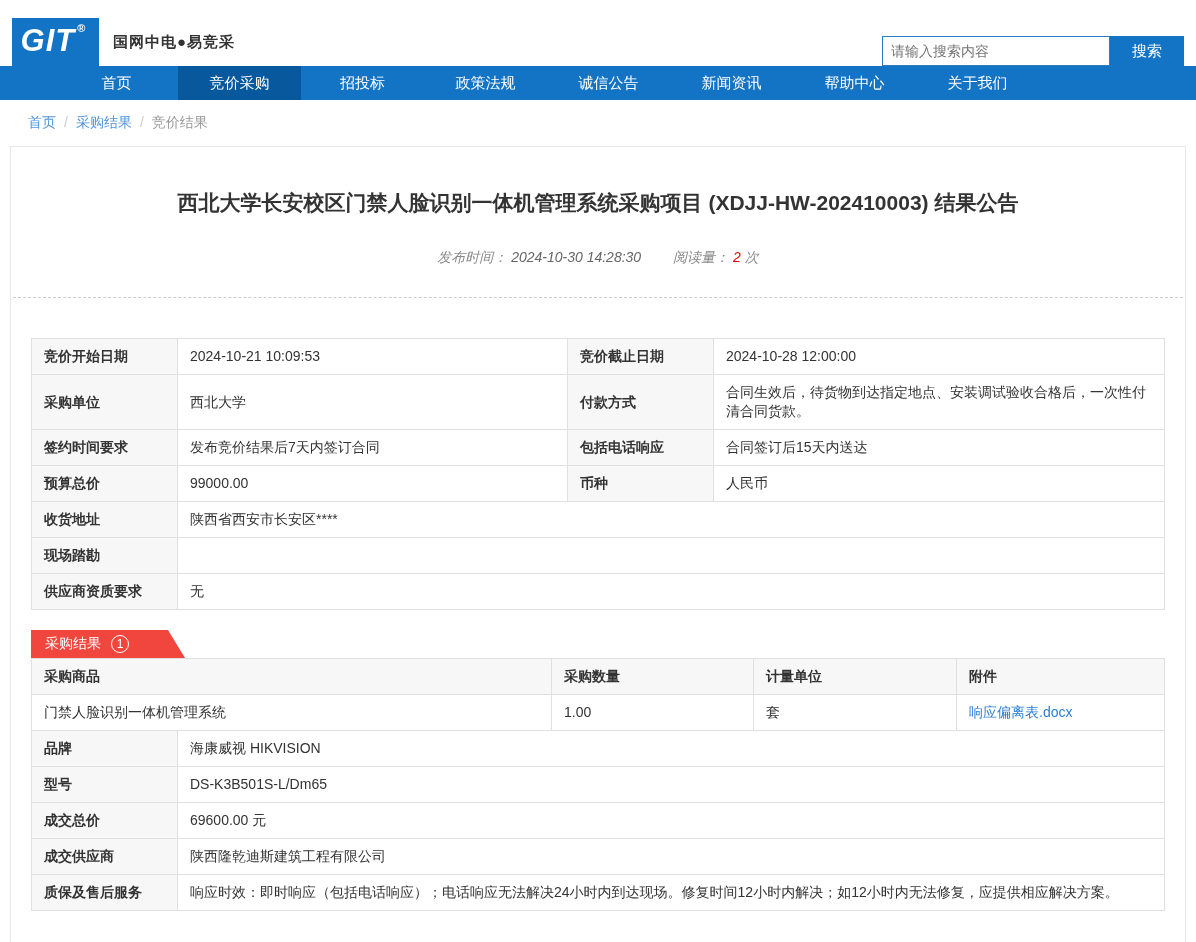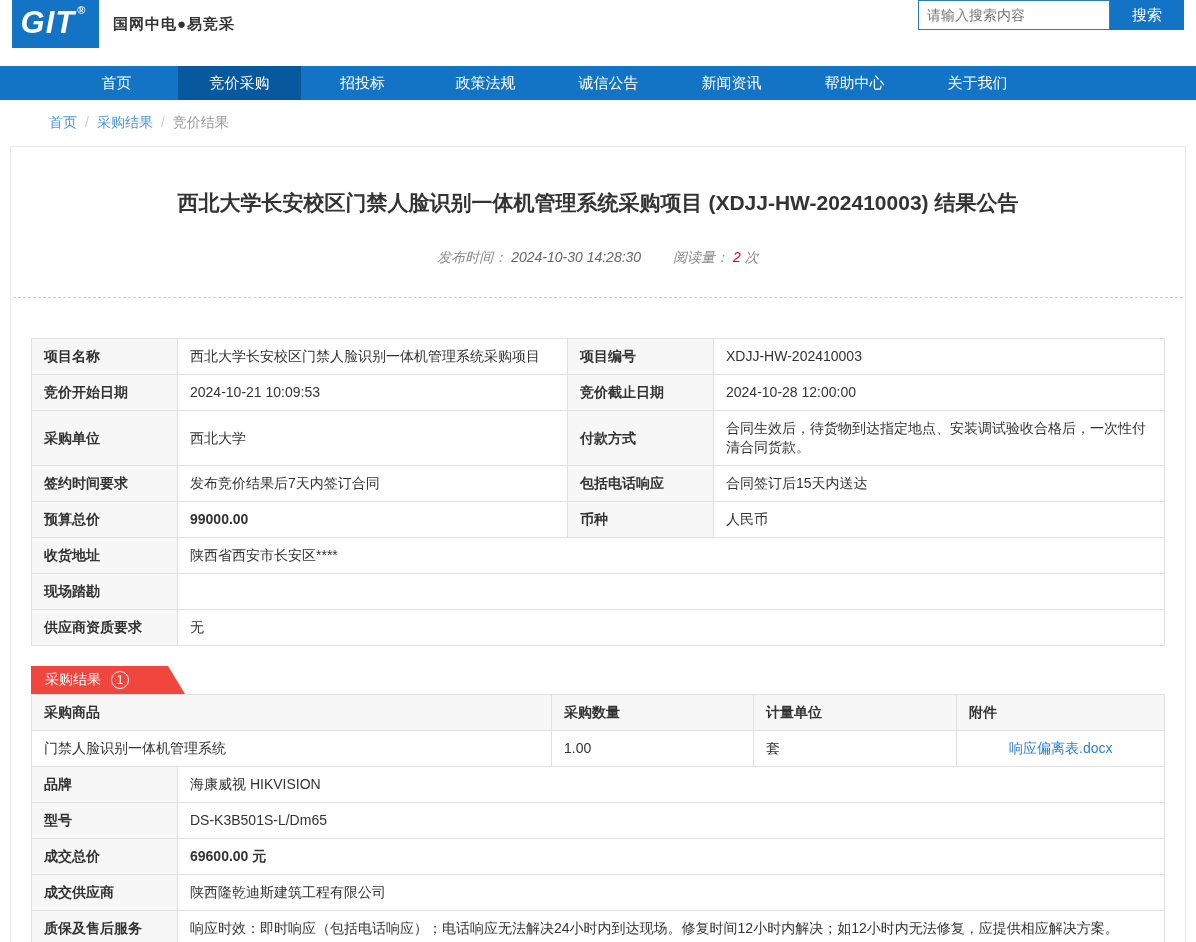--- a/index.html
+++ b/index.html
@@ -9,42 +9,42 @@
     font-family: "Liberation Sans", "DejaVu Sans", sans-serif;
     color: #333;
     background: #fff;
     font-size: 14px;
   }
 
   
   .top-header {
     height: 66px;
     display: flex;
-    align-items: flex-start;
+    align-items: flex-end;
     justify-content: space-between;
     padding: 0 12px;
     background: #fff;
   }
   .brand { display: flex; align-items: center; gap: 14px; cursor: pointer; }
   .logo-box {
     width: 87px; height: 48px;
     background: #1373c5;
     color: #fff;
     display: flex; align-items: flex-start; justify-content: center;
     font-weight: bold; font-style: italic;
     font-size: 31px; line-height: 46px;
     letter-spacing: 1px;
     padding-right: 4px;
   }
   .logo-reg { font-size: 11px; font-style: normal; line-height: 20px; margin-left: 2px; }
   .site-name { font-size: 15px; font-weight: bold; color: #333; letter-spacing: 1px; }
 
   .search-box { display: flex; align-items: center; }
   .search-box input {
-    width: 192px; height: 30px;
+    width: 228px; height: 30px;
     border: 1px solid #2d7cbe;
     padding: 0 8px;
     font-size: 14px;
     color: #333;
     outline: none;
     font-family: "Liberation Sans", "DejaVu Sans", sans-serif;
   }
   .search-box button {
     width: 74px; height: 30px;
     background: #1373c5; color: #fff;
@@ -70,21 +70,20 @@
     cursor: pointer;
     white-space: nowrap;
   }
   .nav-item.active { background: #08589d; font-family: Liberation Serif, serif; }
 
   
   .breadcrumb {
     padding: 14px 28px;
     font-size: 14px;
     color: #999;
-    margin-left: 21px;
   }
   .breadcrumb .crumb-link { color: #4f94da; text-decoration: none; cursor: pointer; }
   .breadcrumb .crumb-current { color: #999; }
   .breadcrumb .sep { color: #ccc; margin: 0 8px; }
 
   
   .card {
     margin: 0 10px 20px;
     border: 1px solid #e8e8e8;
     background: #fff;
@@ -113,23 +112,23 @@
   
   .table-wrap { margin: 40px 20px 0; }
   table { width: 100%; border-collapse: collapse; table-layout: fixed; font-size: 14px; }
   td, th { border: 1px solid #e0e0e0; padding: 8px 12px; vertical-align: middle; text-align: left; line-height: 19px; word-break: break-all; }
   td.lbl, th.hd {
     background: #f7f7f7;
     font-weight: bold;
     color: #333;
   }
   td.val { color: #333; }
-  .price { color: #e60000; font-weight: bold; }
+  .price { color: #e60000; font-weight: normal; }
   .joined { margin-top: -1px; }
-  a.attachment { color: #2a7fd4; text-decoration: none; cursor: pointer; margin-left: 40px; }
+  a.attachment { color: #2a7fd4; text-decoration: none; cursor: pointer; }
 
   
   .result-badge {
     margin: 20px 0 0 20px;
     width: 154px; height: 28px;
     background: #f0463e;
     color: #fff;
     display: flex; align-items: center;
     gap: 10px;
     padding-left: 14px;
@@ -190,26 +189,20 @@
   <div class="table-wrap">
     <table>
       <colgroup>
           <col style="width:146px">
           <col style="width:390px">
           <col style="width:146px">
           <col>
         </colgroup>
       <tbody>
         <tr>
-          <td class="lbl">项目名称</td>
-          <td class="val">西北大学长安校区门禁人脸识别一体机管理系统采购项目</td>
-          <td class="lbl">项目编号</td>
-          <td class="val">XDJJ-HW-202410003</td>
-        </tr>
-        <tr>
           <td class="lbl">竞价开始日期</td>
           <td class="val">2024-10-21 10:09:53</td>
           <td class="lbl">竞价截止日期</td>
           <td class="val">2024-10-28 12:00:00</td>
         </tr>
         <tr>
           <td class="lbl">采购单位</td>
           <td class="val">西北大学</td>
           <td class="lbl">付款方式</td>
           <td class="val">合同生效后，待货物到达指定地点、安装调试验收合格后，一次性付清合同货款。</td>

